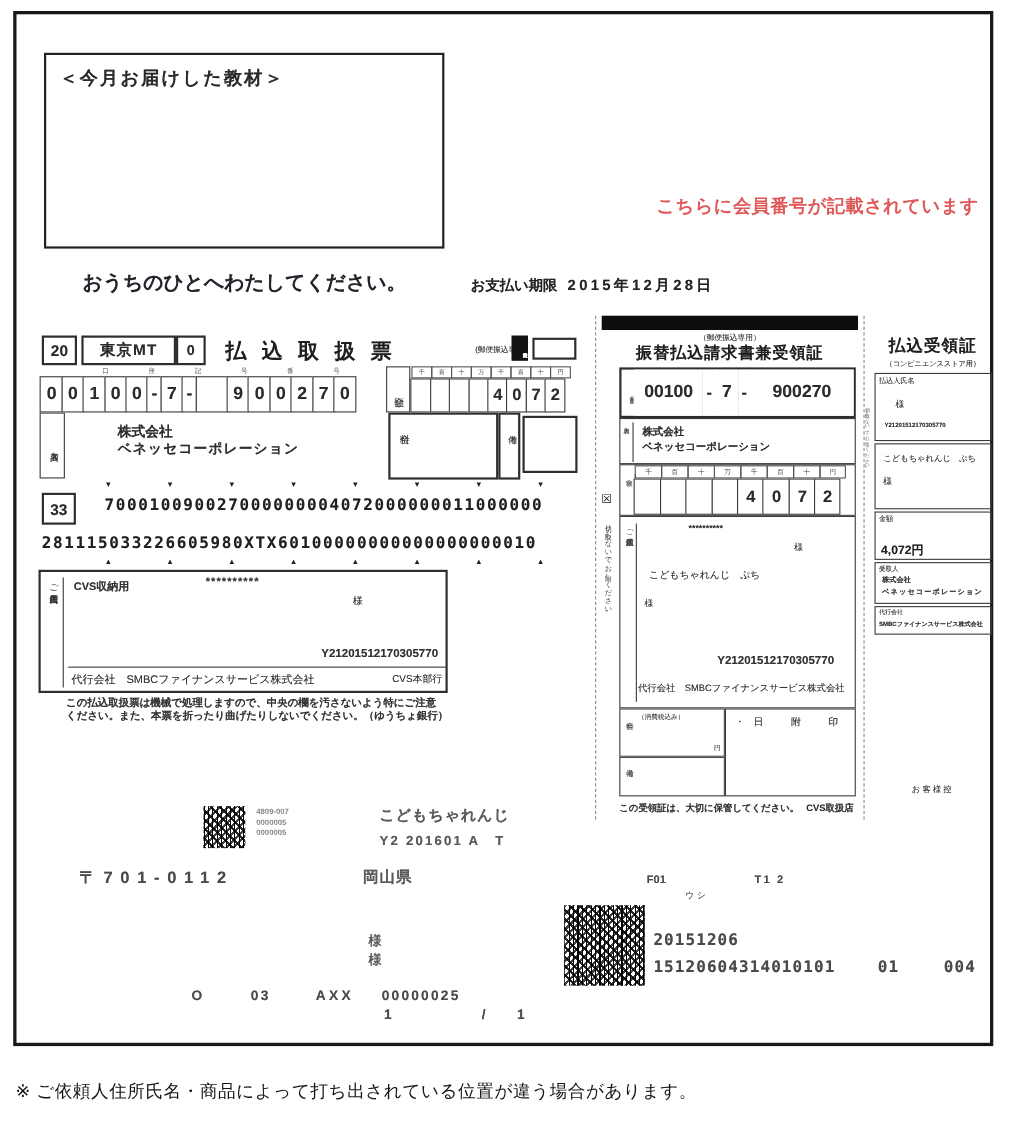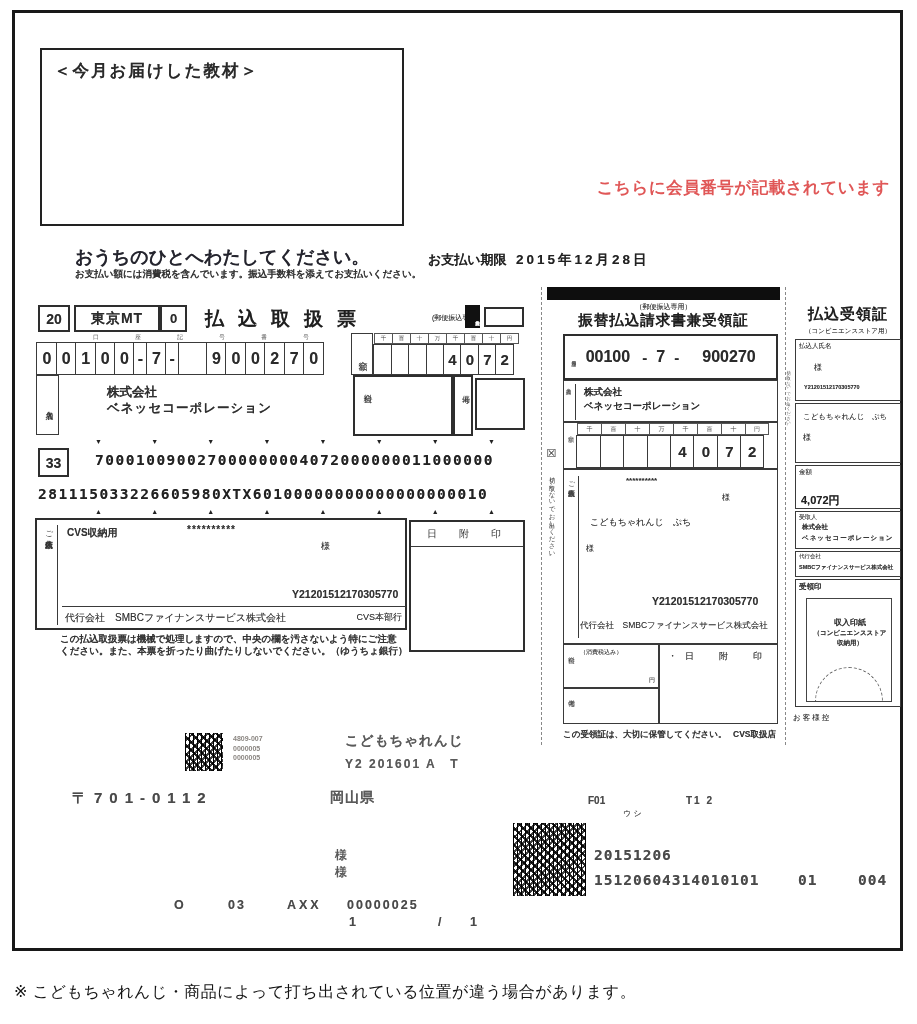--- a/index.html
+++ b/index.html
@@ -30,21 +30,20 @@
 
   <div class="abs" style="left:12px;top:10px;width:891px;height:941px;border:3px solid #181818;"></div>
 
   <div class="abs" style="left:40px;top:48px;width:364px;height:178px;border:2.5px solid #222;">
     <div class="abs scan" style="left:12px;top:10px;font-size:16.5px;font-weight:bold;letter-spacing:2px;color:#2a2a2a;">＜今月お届けした教材＞</div>
   </div>
 
   <div class="abs" style="left:578px;top:177px;width:312px;font-size:16.5px;font-weight:bold;color:#e05757;letter-spacing:.5px;text-align:right;">こちらに会員番号が記載されています</div>
 
   <div class="abs scan" style="left:75px;top:245px;font-size:18px;font-weight:bold;color:#24242e;">おうちのひとへわたしてください。</div>
-  <div class="abs scan" style="left:75px;top:268px;font-size:9.5px;font-weight:bold;color:#333;">お支払い額には消費税を含んでいます。振込手数料を添えてお支払いください。</div>
   <div class="abs scan" style="left:428px;top:251px;font-size:13px;font-weight:bold;color:#222;">お支払い期限</div>
   <div class="abs scan" style="left:516px;top:251px;font-size:13.5px;font-weight:bold;letter-spacing:3px;color:#222;">2015年12月28日</div>
 
   <div class="abs" style="left:35px;top:300px;width:492px;height:352px;">
 
     <div class="abs bx center scan" style="left:3px;top:5px;width:32px;height:27px;font-size:14px;font-weight:bold;">20</div>
     <div class="abs bx center scan" style="left:39px;top:5px;width:86px;height:27px;font-size:14px;font-weight:bold;letter-spacing:1px;">東京MT</div>
     <div class="abs bx center scan" style="left:125px;top:5px;width:27px;height:27px;font-size:13px;font-weight:bold;">0</div>
     <div class="abs scan" style="left:170px;top:6px;font-size:19px;font-weight:bold;letter-spacing:14px;color:#1f1f1f;white-space:nowrap;">払込取扱票</div>
     <div class="abs scan" style="left:397px;top:13px;font-size:7px;color:#333;">(郵便振込専用)</div>
@@ -138,23 +137,20 @@
       <div class="abs scan" style="left:284px;top:20px;font-size:9px;color:#333;">様</div>
       <div class="abs scan" style="left:255px;top:68px;font-size:10.5px;font-weight:bold;color:#333;">Y21201512170305770</div>
       <div class="abs" style="left:25px;top:86px;width:344px;height:22px;border-top:1.5px solid #3a3a3a;">
         <span class="abs scan" style="left:3px;top:4px;font-size:10px;color:#333;">代行会社　SMBCファイナンスサービス株式会社</span>
         <span class="abs scan" style="right:4px;top:4px;font-size:9px;color:#333;">CVS本部行</span>
       </div>
     </div>
     <div class="abs scan" style="left:25px;top:345px;font-size:9.5px;font-weight:bold;color:#333;">ください。また、本票を折ったり曲げたりしないでください。（ゆうちょ銀行）</div>
     <div class="abs scan" style="left:25px;top:333px;font-size:9.5px;font-weight:bold;color:#333;">この払込取扱票は機械で処理しますので、中央の欄を汚さないよう特にご注意</div>
 
-    <div class="abs bx" style="left:374px;top:220px;width:116px;height:132px;">
-      <div class="center" style="height:24px;border-bottom:1.5px solid #3a3a3a;font-size:10px;color:#333;letter-spacing:6px;">日　附　印</div>
-    </div>
   </div>
 
   <div class="abs" style="left:545px;top:287px;width:237px;height:458px;">
     <div class="abs" style="left:2px;top:0;width:233px;height:13px;background:#0e0e0e;"></div>
     <div class="abs" style="left:-4px;top:0;height:458px;border-left:1.5px dashed #888;"></div>
 
     <div class="abs scan" style="left:0;top:15px;width:237px;text-align:center;font-size:7px;color:#333;">（郵便振込専用）</div>
     <div class="abs scan" style="left:0;top:24px;width:237px;text-align:center;font-size:14.5px;font-weight:bold;color:#1f1f1f;letter-spacing:1px;">振替払込請求書兼受領証</div>
 
     <div class="abs bx cellrow" style="left:18px;top:47px;width:215px;height:46px;">
@@ -252,32 +248,22 @@
       <div class="abs scan" style="left:3px;top:1px;font-size:6px;color:#333;">受取人</div>
       <div class="abs scan" style="left:6px;top:11px;font-size:6.5px;font-weight:bold;color:#333;">株式会社</div>
       <div class="abs scan" style="left:6px;top:22px;font-size:6.5px;font-weight:bold;color:#333;letter-spacing:1px;">ベネッセコーポレーション</div>
     </div>
 
     <div class="abs bx1" style="left:10px;top:264px;width:106px;height:26px;">
       <div class="abs scan" style="left:3px;top:1px;font-size:5.5px;color:#333;">代行会社</div>
       <div class="abs scan" style="left:3px;top:12px;font-size:5.5px;font-weight:bold;color:#333;">SMBCファイナンスサービス株式会社</div>
     </div>
 
-    <div class="abs bx1" style="left:10px;top:292px;width:106px;height:128px;">
-      <div class="abs scan" style="left:3px;top:2px;font-size:7.5px;font-weight:bold;color:#333;">受領印</div>
-      <div class="abs" style="left:10px;top:18px;width:86px;height:104px;border:1.5px solid #444;">
-        <div class="abs scan" style="left:0;top:18px;width:86px;text-align:center;font-size:8px;font-weight:bold;color:#333;">収入印紙</div>
-        <div class="abs scan" style="left:0;top:30px;width:86px;text-align:center;font-size:6.5px;font-weight:bold;color:#333;">（コンビニエンスストア</div>
-        <div class="abs scan" style="left:0;top:40px;width:86px;text-align:center;font-size:6.5px;font-weight:bold;color:#333;">収納用）</div>
-        <div class="abs" style="left:8px;bottom:0;width:68px;height:34px;border:1.5px dashed #666;border-bottom:none;
-                    border-radius:50% 50% 0 0 / 100% 100% 0 0;"></div>
-      </div>
-    </div>
-
-    <div class="abs scan" style="left:8px;top:426px;width:110px;font-size:7.5px;color:#333;letter-spacing:2px;">お客様控</div>
+
+    <div class="abs scan" style="left:8px;top:426px;width:110px;text-align:center;font-size:7.5px;color:#333;letter-spacing:2px;">お客様控</div>
   </div>
 
   <div class="abs qr" style="left:185px;top:733px;width:38px;height:38px;"></div>
   <div class="abs" style="left:233px;top:734px;font-size:7px;line-height:9.5px;color:#8a8580;font-weight:bold;">
     <div>4809-007</div>
     <div>0000005</div>
     <div>0000005</div>
   </div>
   <div class="abs scan" style="left:345px;top:732px;font-size:13.5px;font-weight:bold;color:#5a5a5a;letter-spacing:1px;">こどもちゃれんじ</div>
   <div class="abs scan" style="left:345px;top:756px;font-size:12px;font-weight:bold;color:#5a5a5a;letter-spacing:2px;">Y2 201601 A　T</div>
@@ -301,14 +287,14 @@
   </div>
 
   <div class="abs scan" style="left:174px;top:898px;font-size:12.5px;font-weight:bold;color:#4a4a4a;">O</div>
   <div class="abs scan" style="left:228px;top:898px;font-size:12.5px;font-weight:bold;color:#4a4a4a;letter-spacing:2px;">03</div>
   <div class="abs scan" style="left:287px;top:898px;font-size:12.5px;font-weight:bold;color:#4a4a4a;letter-spacing:3px;">AXX</div>
   <div class="abs scan" style="left:347px;top:898px;font-size:12.5px;font-weight:bold;color:#4a4a4a;letter-spacing:2px;">00000025</div>
   <div class="abs scan" style="left:349px;top:915px;font-size:12.5px;font-weight:bold;color:#4a4a4a;">1</div>
   <div class="abs scan" style="left:438px;top:915px;font-size:12.5px;font-weight:bold;color:#4a4a4a;">/</div>
   <div class="abs scan" style="left:470px;top:915px;font-size:12.5px;font-weight:bold;color:#4a4a4a;">1</div>
 
-  <div class="abs" style="left:14px;top:982px;font-size:16px;color:#141414;letter-spacing:.5px;">※ こどもちゃれんじ・商品によって打ち出されている位置が違う場合があります。</div>
+  <div class="abs" style="left:14px;top:982px;font-size:16px;color:#141414;letter-spacing:.5px;">※ ご依頼人住所氏名・商品によって打ち出されている位置が違う場合があります。</div>
 </div>
 
 </body></html>

